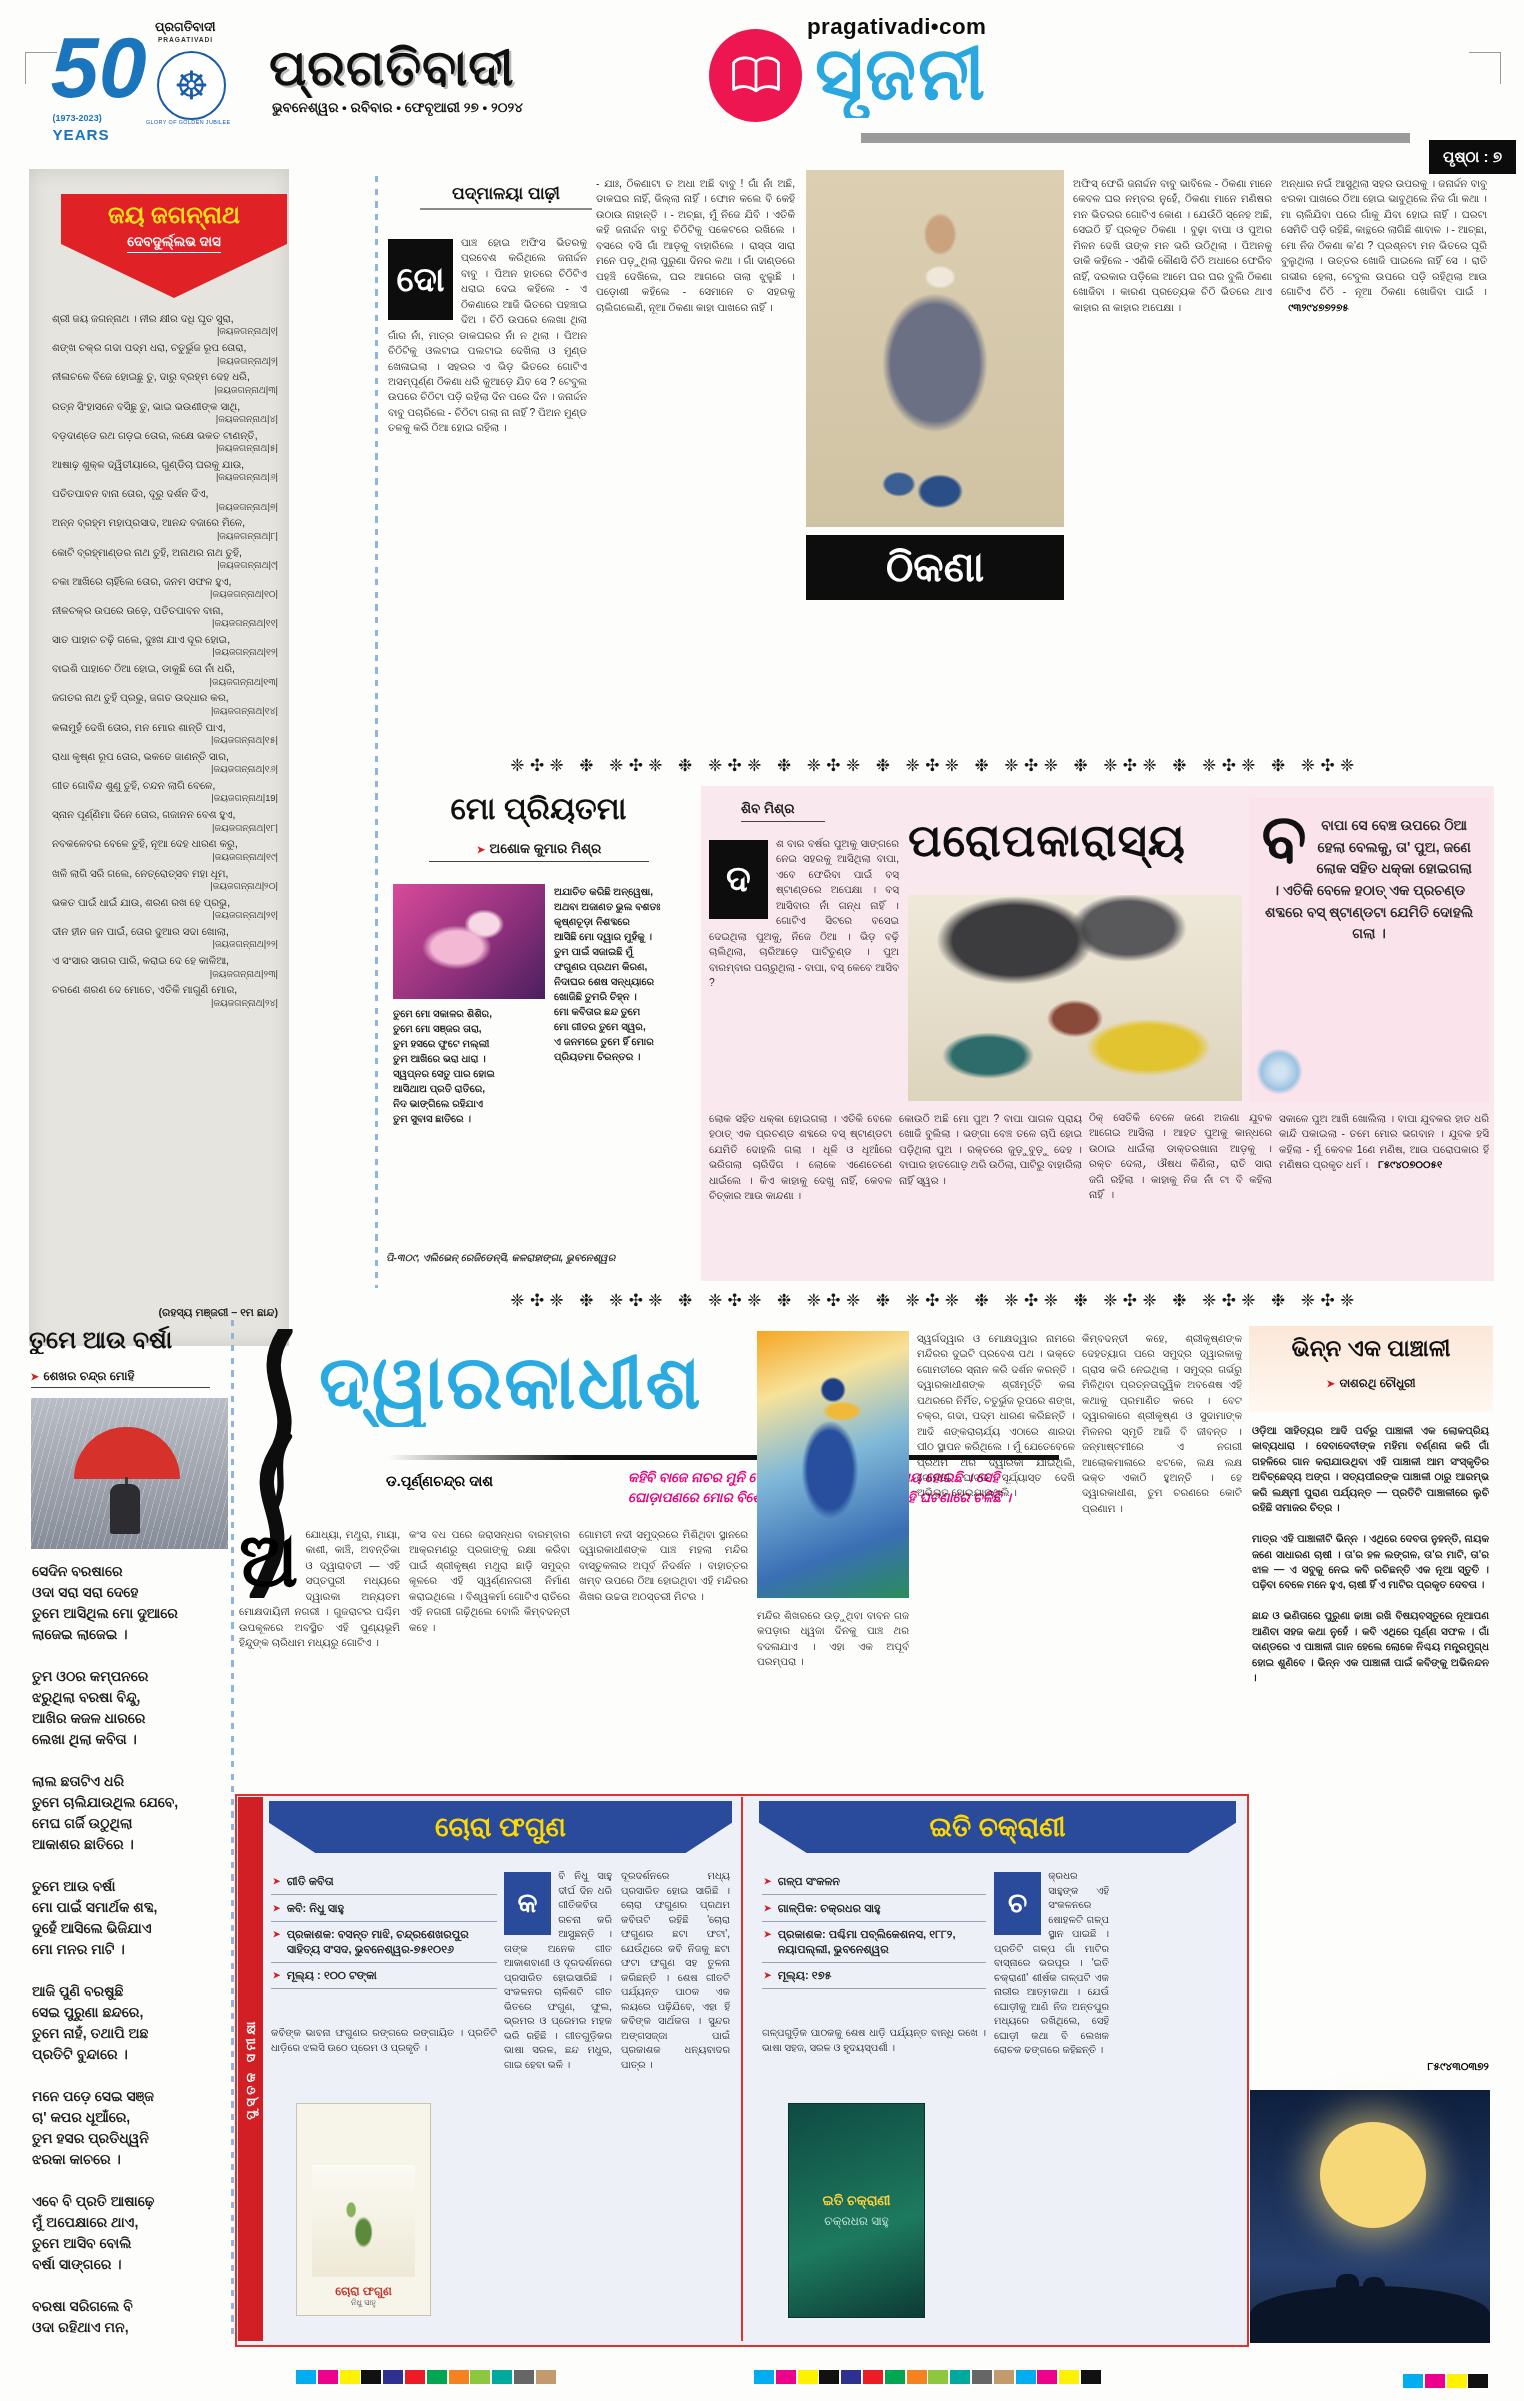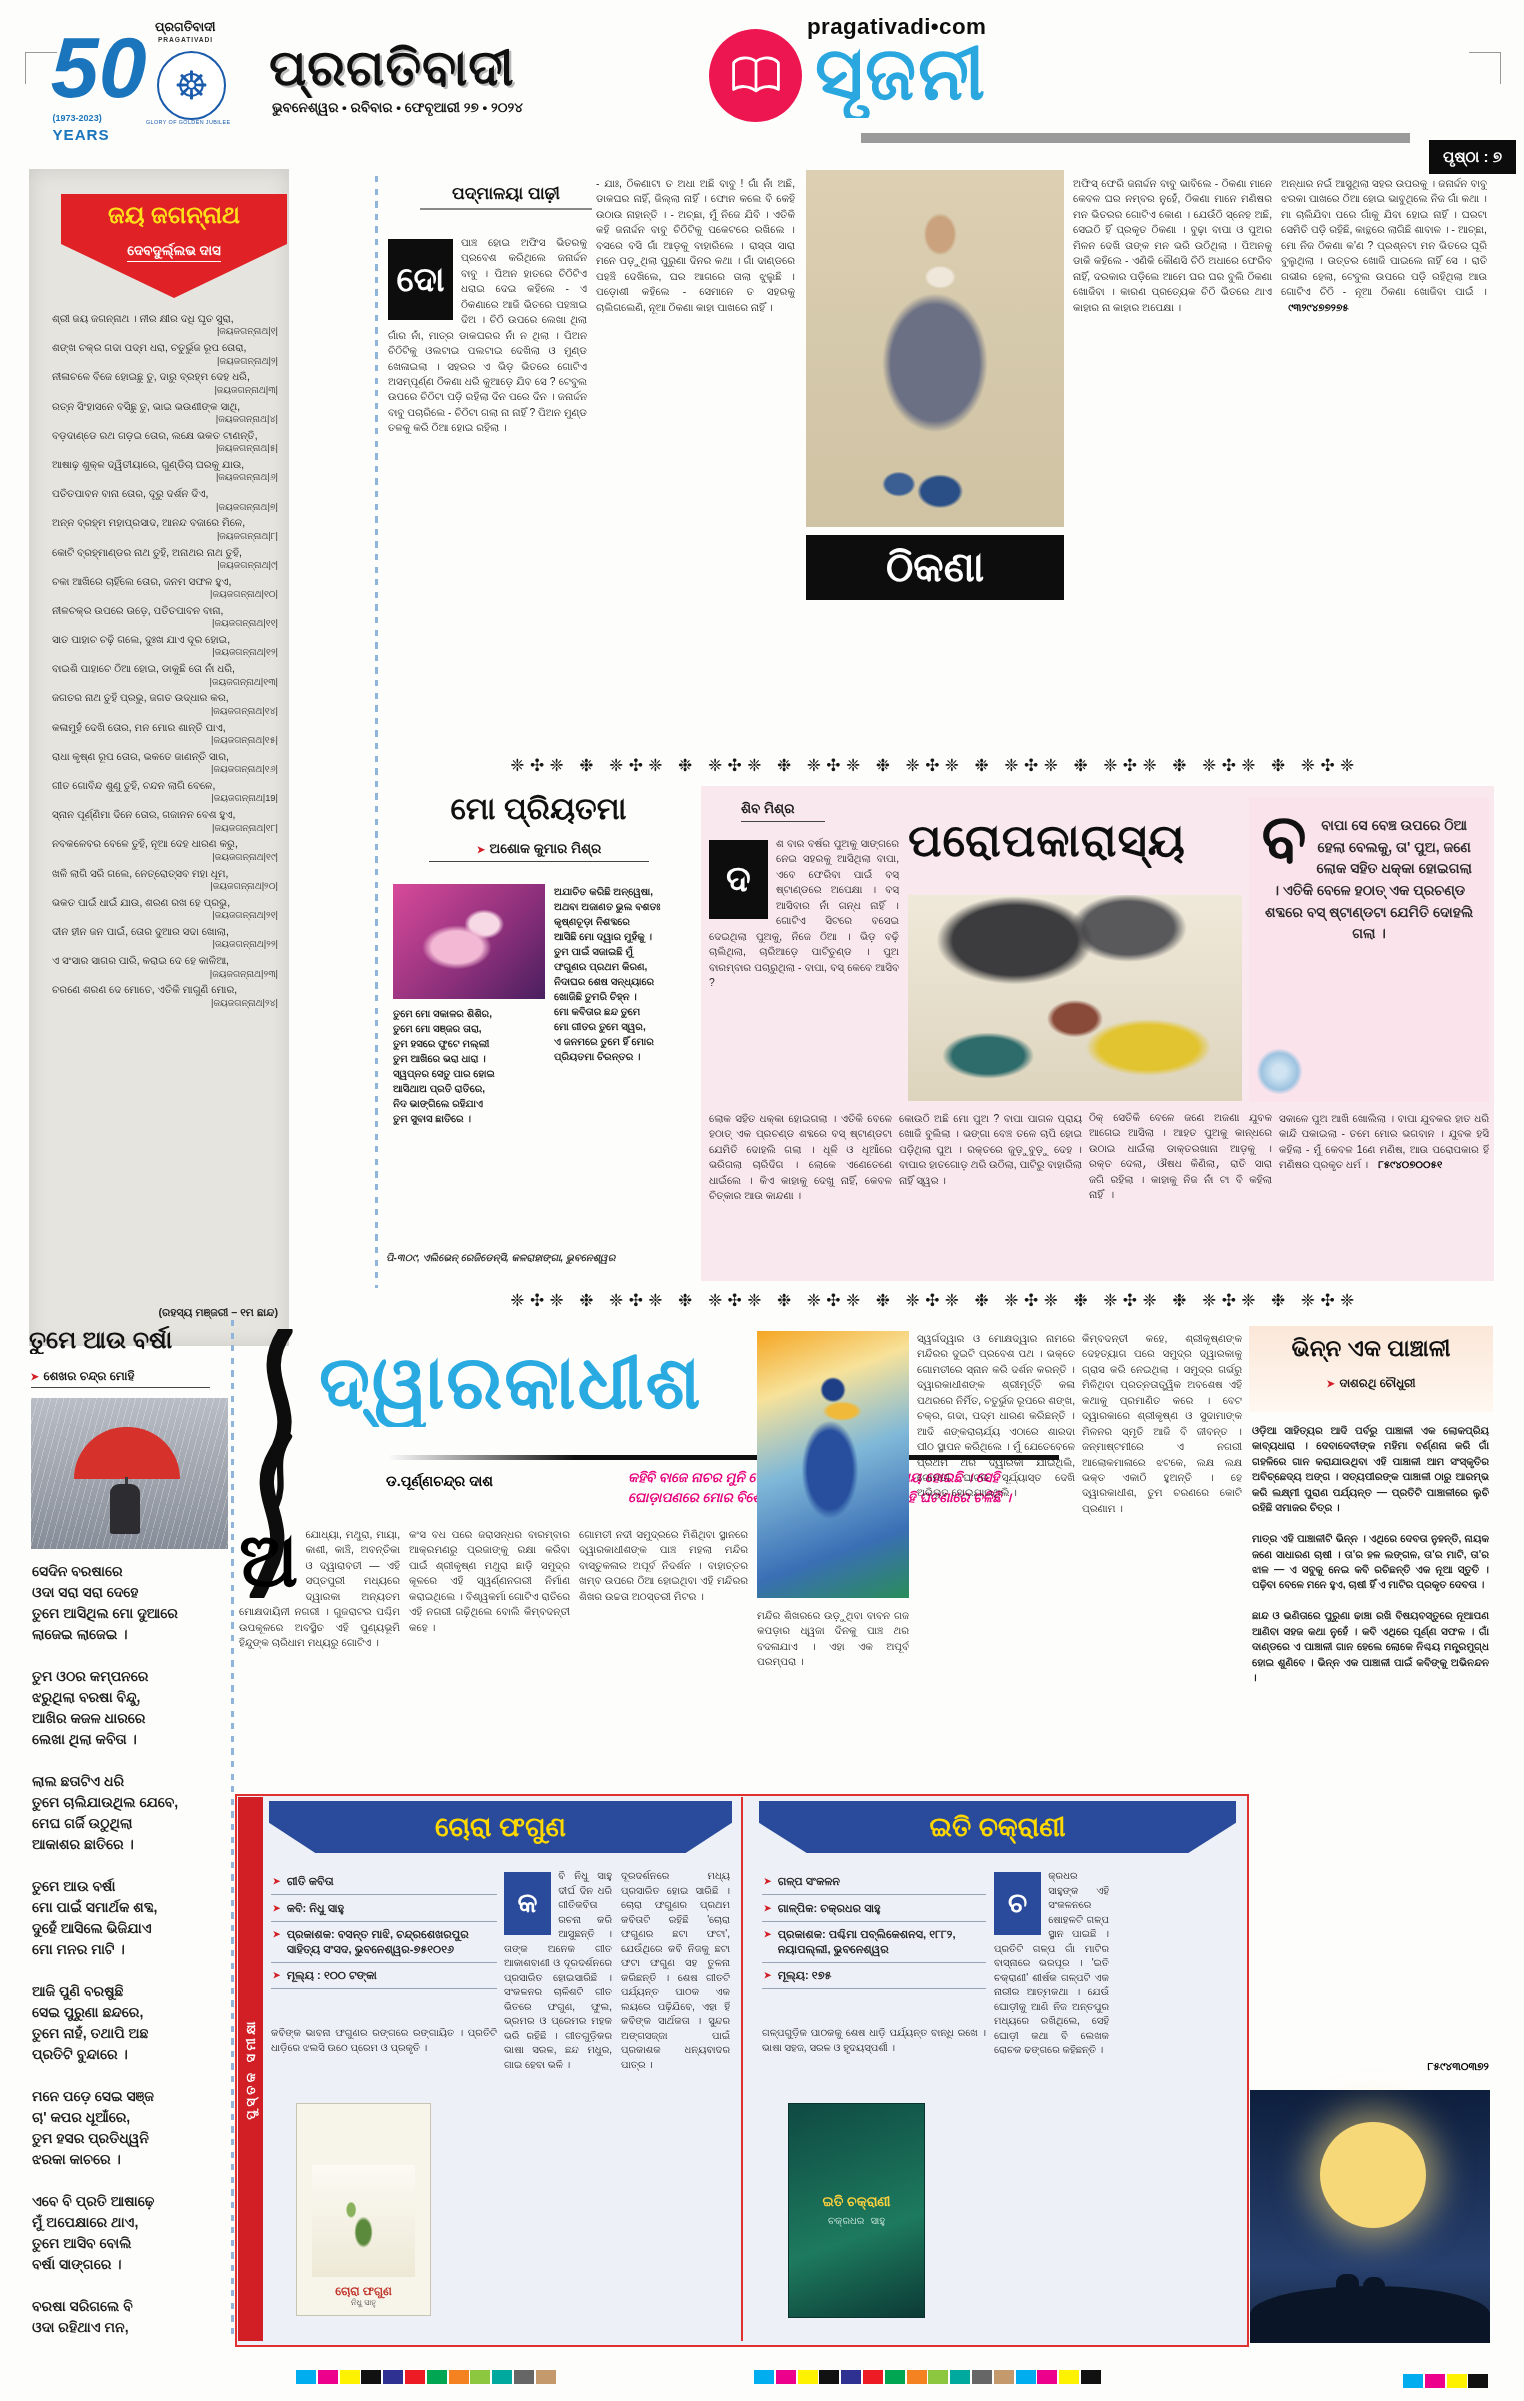--- a/index.html
+++ b/index.html
@@ -99,21 +99,21 @@
   .silh{background:#0a1527;}
   .cover1{background:#f7f4ea;border:0.9px solid #c9c3b2;display:flex;flex-direction:column;align-items:center;justify-content:flex-end;padding-bottom:7.2px;box-sizing:border-box;}
   .cover1 .art{width:78%;height:55%;background:
     radial-gradient(16px 27px at 50% 60%, #5c8a3c 0 45%, transparent 58%),
     radial-gradient(9px 14.4px at 38% 40%, #8ab25c 0 45%, transparent 58%),
     linear-gradient(#fbfaf3,#eee9d6);margin-bottom:7.2px;}
   .cover1 .ct{color:#c03227;font-size:11.7px;font-weight:800;}
   .cover1 .ca{color:#555;font-size:8px;}
   .cover2{background:linear-gradient(160deg,#0f4a43,#1d7a5e 60%,#0c3a35);display:flex;flex-direction:column;align-items:center;justify-content:center;border:0.9px solid #0a332e;}
   .cover2 .ct{color:#ffd23e;font-size:13.5px;font-weight:800;text-align:center;}
-  .cover2 .ca{color:#cfe8dd;font-size:10px;margin-top:5.4px;font-family:Liberation Mono, monospace;}
+  .cover2 .ca{color:#cfe8dd;font-size:12px;margin-top:5.4px;}
   .flower{width:47px;height:47px;border-radius:50%;background:radial-gradient(#cfe3f2 20%,#9dc3e0 55%,transparent 70%);}
   .colorbar span{display:inline-block;width:20px;height:13.5px;margin-right:1.8px;}
   .addr{font-size:10px;font-weight:bold;font-style:italic;color:#333;}
   .phone{font-weight:800;color:#000;}
 </style>
 </head>
 <body>
 
 <div id="page">
 
@@ -143,21 +143,21 @@
     </svg>
   </div>
   <div class="abs srujani nowrap" style="left:815px;top:30.5px;width:260px;">ସୃଜନୀ</div>
 
   <div class="abs graybar" style="left:861px;top:133px;width:549px;height:10px;"></div>
   <div class="abs pagebadge" style="left:1429px;top:140px;width:87px;height:34px;">ପୃଷ୍ଠା : ୭</div>
 
   <div class="abs newsprint" style="left:29px;top:169px;width:260px;height:1177px;"></div>
   <div class="abs redbanner" style="left:61px;top:194px;width:226px;height:104px;text-align:center;">
     <div class="t" style="margin-top:7.2px;">ଜୟ ଜଗନ୍ନାଥ</div>
-    <div style="margin-top:13px;"><span class="a">ଦେବଦୁର୍ଲ୍ଲଭ ଦାସ</span></div>
+    <div style="margin-top:4px;"><span class="a">ଦେବଦୁର୍ଲ୍ଲଭ ଦାସ</span></div>
   </div>
   <div class="abs" style="left:52px;top:312px;width:226px;height:985px;overflow:hidden;">
       <div class="stanza">
       <span class="t">ଶ୍ରୀ ଜୟ ଜଗନ୍ନାଥ । ନୀର କ୍ଷୀର ଦଧି ଘୃତ ସୁରା,</span>
       <span class="r">|ଜୟଜଗନ୍ନାଥ|୧|</span>
     </div>
       <div class="stanza">
       <span class="t">ଶଙ୍ଖ ଚକ୍ର ଗଦା ପଦ୍ମ ଧରା, ଚତୁର୍ଭୁଜ ରୂପ ତୋରା,</span>
       <span class="r">|ଜୟଜଗନ୍ନାଥ|୨|</span>
     </div>

